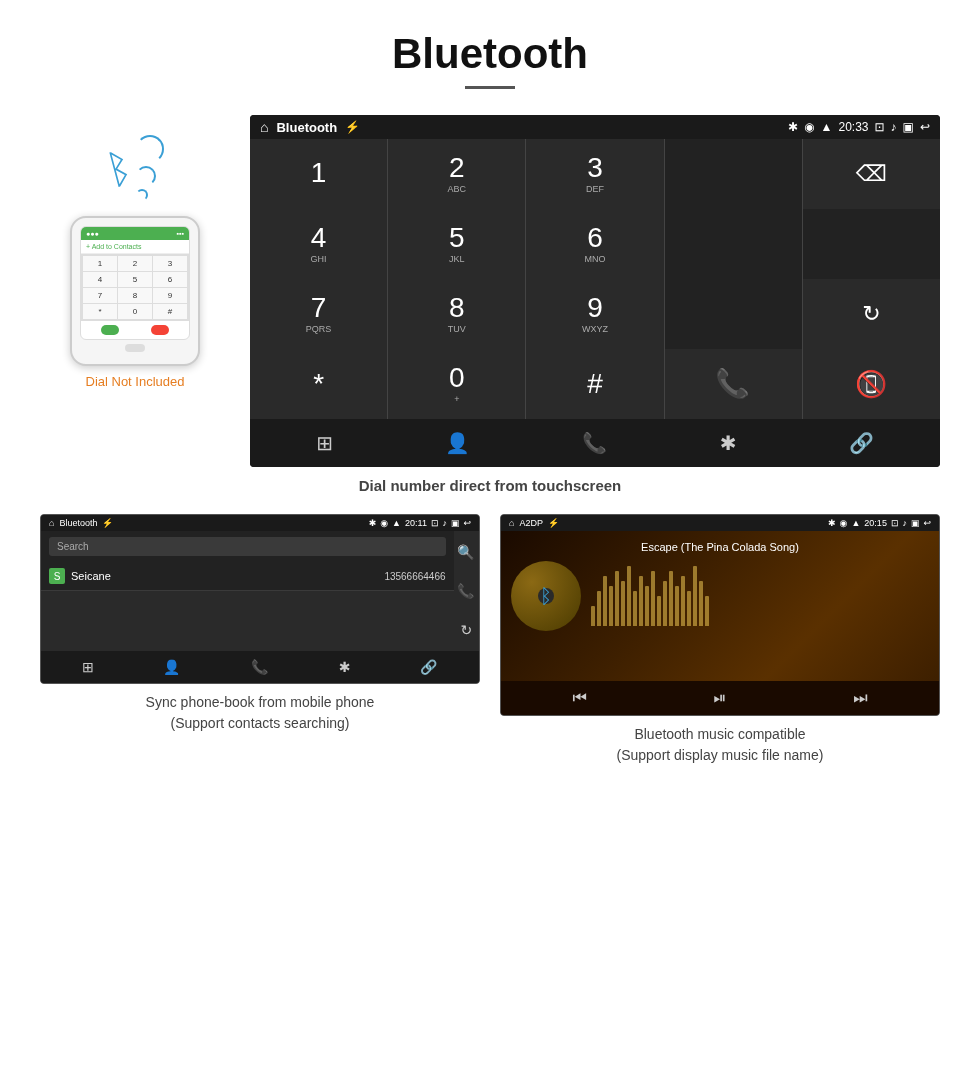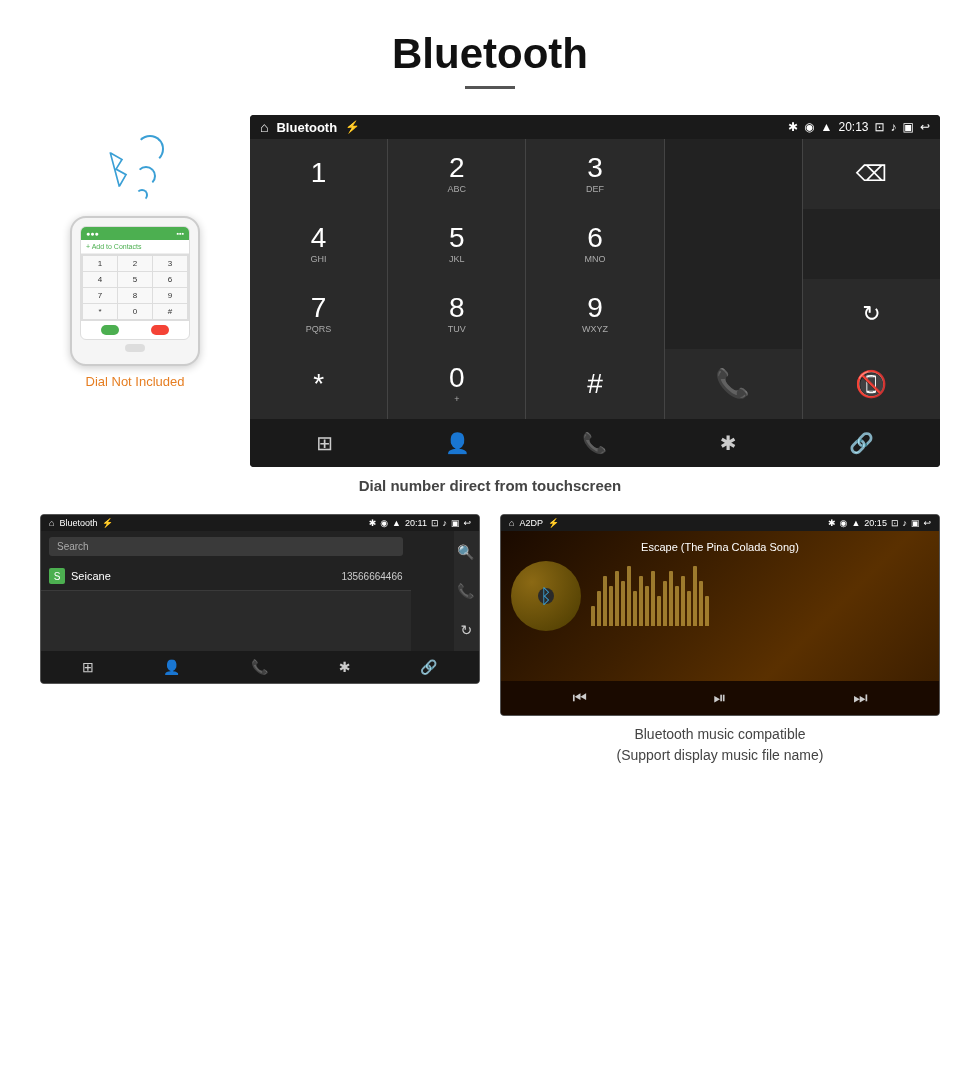--- a/index.html
+++ b/index.html
@@ -293,21 +293,20 @@
       align-items: center;
       justify-content: center;
       margin-right: 6px;
       flex-shrink: 0;
     }
     .contact-name { flex: 1; }
     .contact-number { color: #ccc; font-size: 10px; }
 
     .pb-main-area {
       display: flex;
-      gap: 43px;
     }
     .pb-list-area { flex: 1; }
     .pb-icon-area {
       display: flex;
       flex-direction: column;
       justify-content: space-around;
       align-items: center;
       padding: 6px 4px;
       background: #2a2a2a;
       gap: 10px;
@@ -451,21 +450,21 @@
     <div class="car-status-bar">
       <div class="status-left">
         <span class="home-icon">⌂</span>
         <span class="status-title">Bluetooth</span>
         <span>⚡</span>
       </div>
       <div class="status-right">
         <span>✱</span>
         <span>◉</span>
         <span>▲</span>
-        <span>20:13</span>
+        <span>20:33</span>
         <span>⊡</span>
         <span>♪</span>
         <span>▣</span>
         <span>↩</span>
       </div>
     </div>
 
     <div style="background:#333;">
 
       <div class="dial-row">
@@ -595,20 +594,23 @@
         </div>
       </div>
 
       <div class="mini-nav-bar">
         <span class="mini-nav-icon">⊞</span>
         <span class="mini-nav-icon">👤</span>
         <span class="mini-nav-icon">📞</span>
         <span class="mini-nav-icon">✱</span>
         <span class="mini-nav-icon">🔗</span>
       </div>
+    </div>
+    <div class="item-caption">
+      Sync phone-book from mobile phone<br>(Support contacts searching)
     </div>
   </div>
 
   <div class="bottom-item">
     <div class="mini-screen">
 
       <div class="mini-status-bar">
         <div class="mini-status-left">
           <span>⌂</span>
           <span>A2DP</span>

